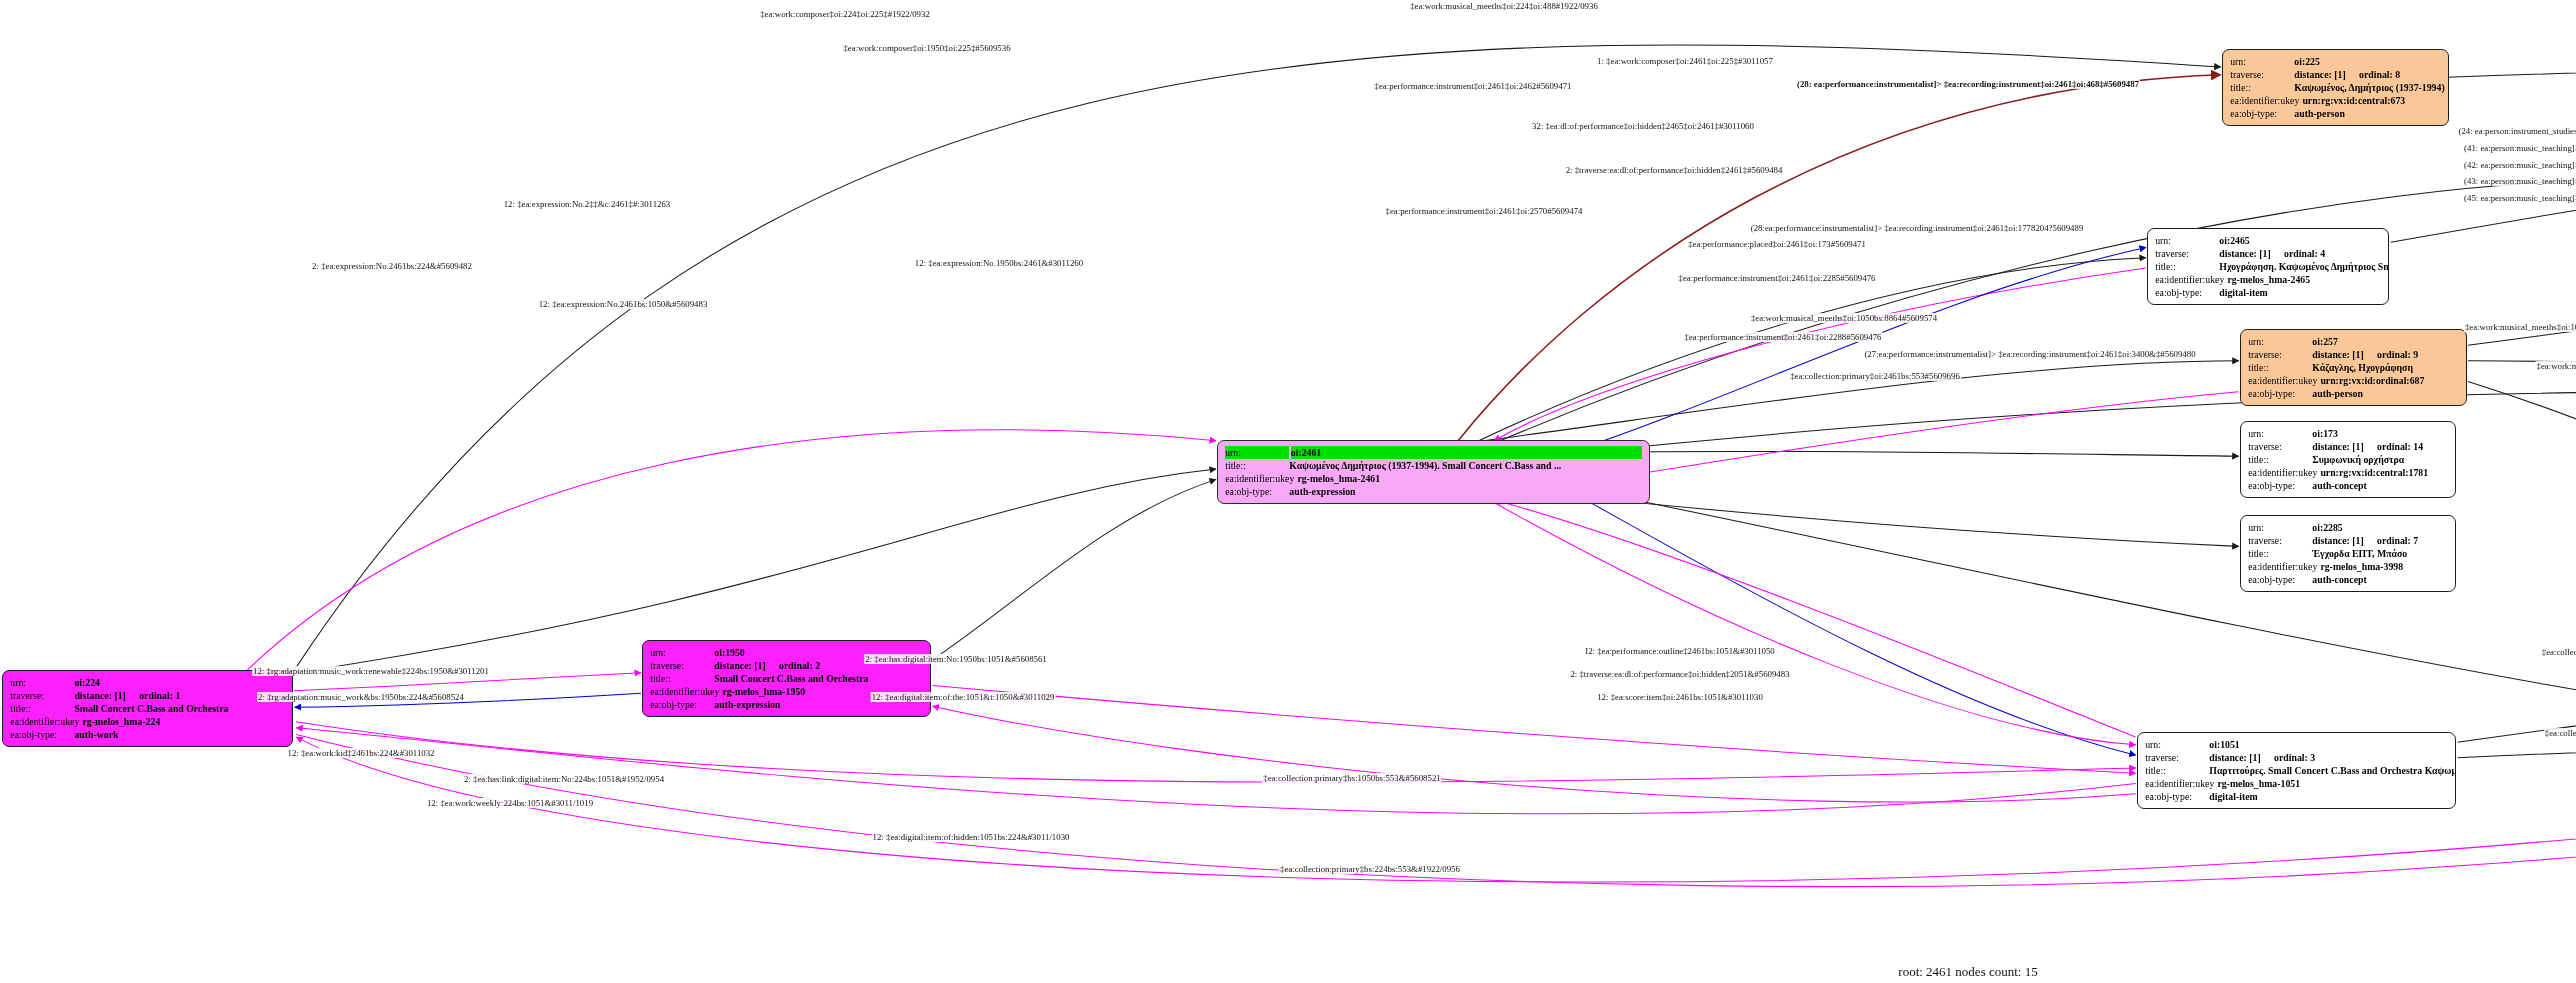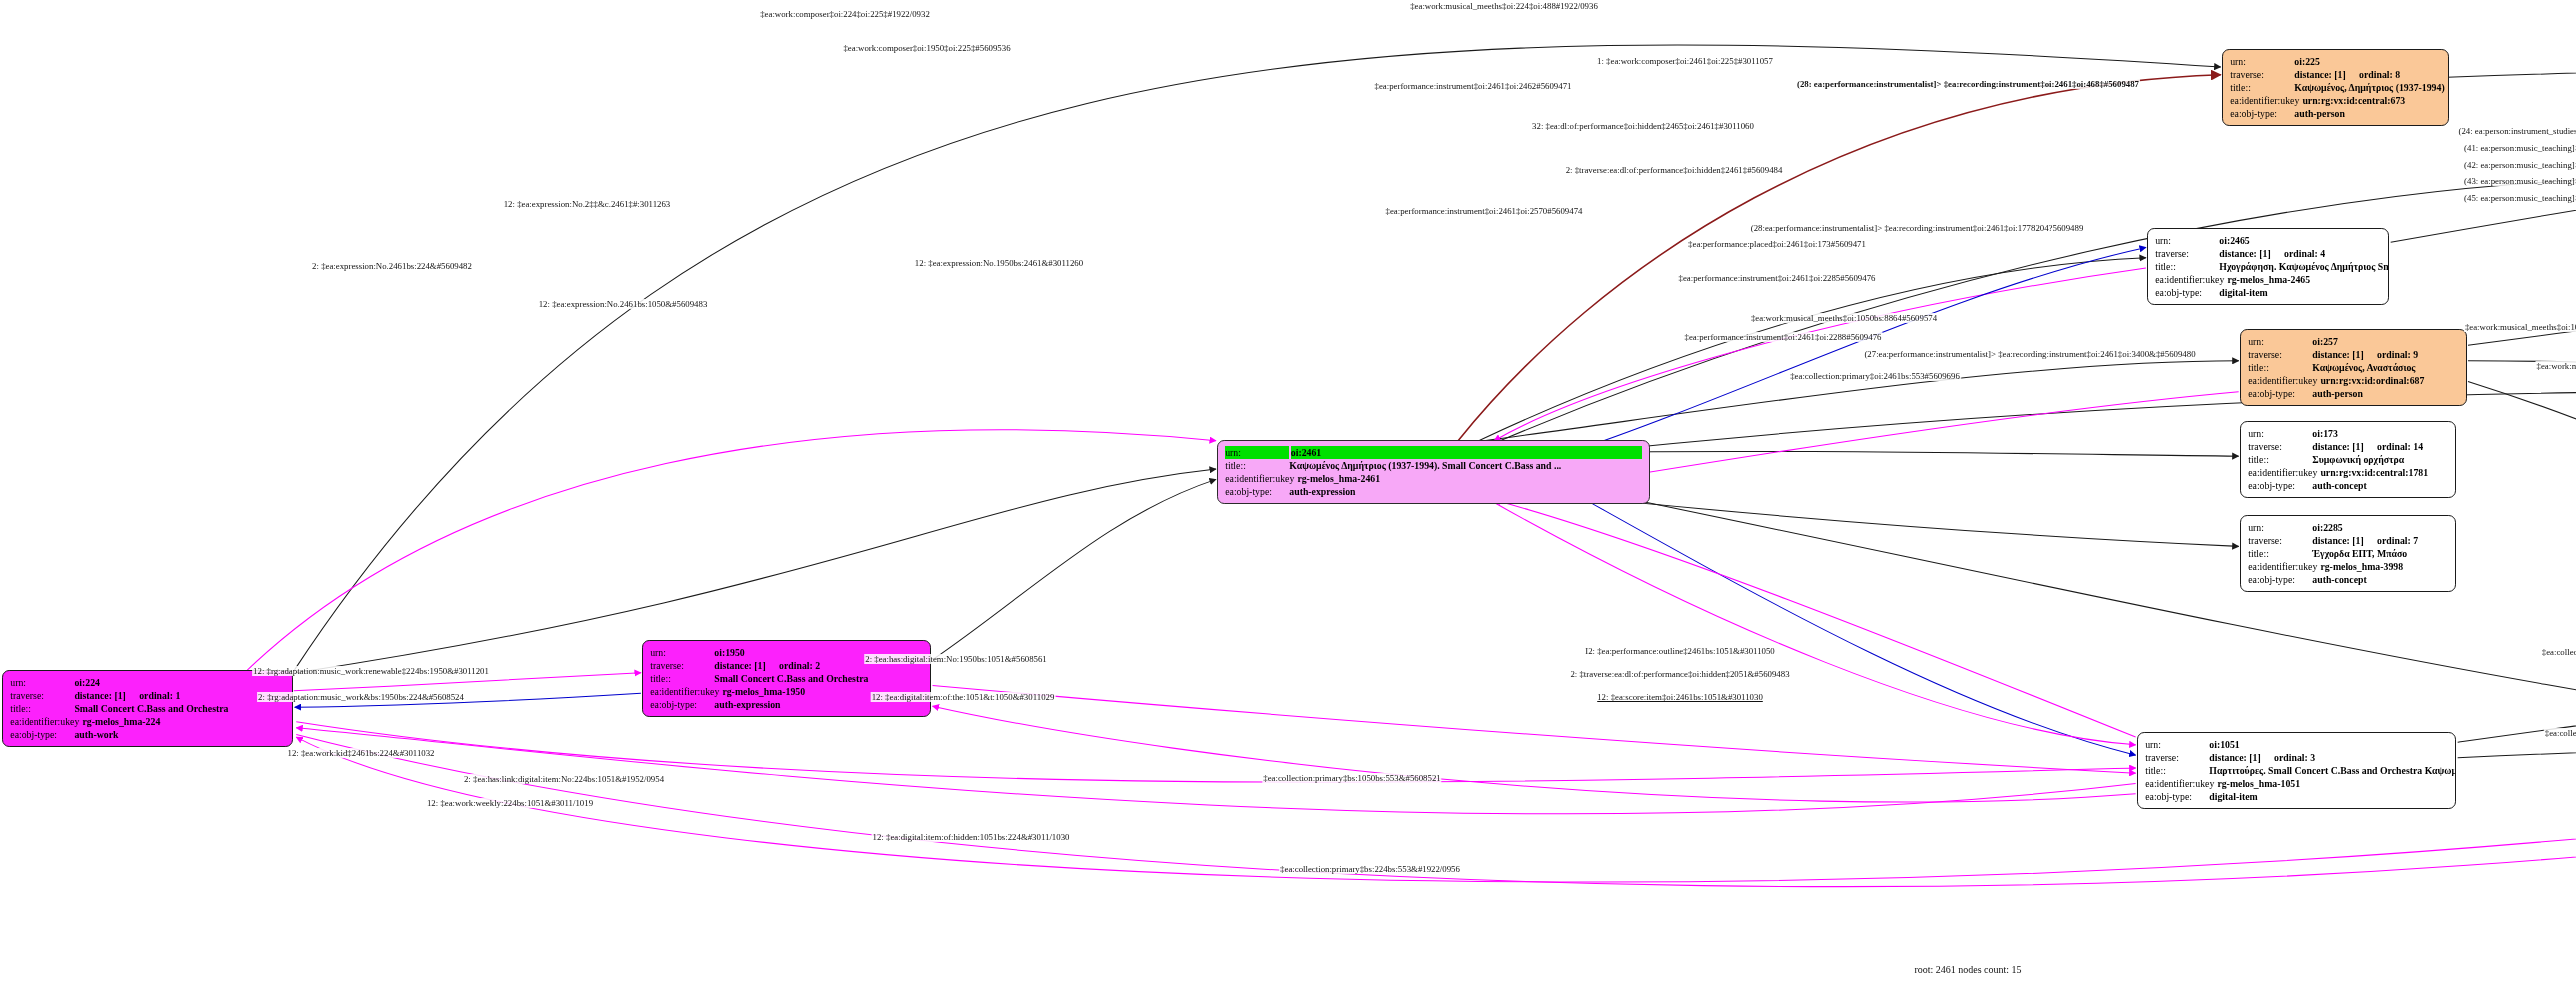--- a/index.html
+++ b/index.html
@@ -58,21 +58,21 @@
     position: absolute;
     font-size: 8.8px;
     color: #111111;
     white-space: nowrap;
     transform: translate(-50%, -50%);
     background: rgba(255,255,255,0.85);
     padding: 0 1px;
   }
   .footer {
     position: absolute;
-    font-size: 10px;
+    font-size: 13px;
     color: #111111;
     white-space: nowrap;
     transform: translateX(-50%);
   }
 </style>
 </head>
 <body>
 
 <div id="canvas">
 
@@ -242,21 +242,21 @@
         <div class="row urnrow">
           <span class="k">urn:</span>
           <span class="v"><span>oi:257</span></span>
         </div>
         <div class="row">
           <span class="k">traverse:</span>
           <span class="v"><span>distance: [1]</span><span class="sub">ordinal: 9</span></span>
         </div>
         <div class="row">
           <span class="k">title::</span>
-          <span class="v"><span>Καψωμένος, Αναστάσιος</span></span>
+          <span class="v"><span>Κάζαγλης, Ηχογράφηση</span></span>
         </div>
         <div class="row">
           <span class="k">ea:identifier:ukey</span>
           <span class="v"><span>urn:rg:vx:id:ordinal:687</span></span>
         </div>
         <div class="row">
           <span class="k">ea:obj-type:</span>
           <span class="v"><span>auth-person</span></span>
         </div>
       </div>
@@ -353,21 +353,21 @@
       <div class="elabel" style="left: 2030px; top: 354px;">(27:ea:performance:instrumentalist]&gt; ‡ea:recording:instrument‡oi:2461‡oi:3400&amp;‡#5609480</div>
       <div class="elabel" style="left: 1875px; top: 376px;">‡ea:collection:primary‡oi:2461bs:553#5609696</div>
       <div class="elabel" style="left: 2558px; top: 327px;">‡ea:work:musical_meeths‡oi:1051bs:8864#5609594</div>
       <div class="elabel" style="left: 2633px; top: 366px;">‡ea:work:musical_meeths‡oi:1051bs:3400&amp;#5609595</div>
       <div class="elabel" style="left: 623px; top: 304px;">12: ‡ea:expression:No.2461bs:1050&amp;#5609483</div>
       <div class="elabel" style="left: 371px; top: 671px;">12: ‡rg:adaptation:music_work:renewable‡224bs:1950&amp;#3011201</div>
       <div class="elabel" style="left: 361px; top: 697px;">2: ‡rg:adaptation:music_work&amp;bs:1950bs:224&amp;#5608524</div>
       <div class="elabel" style="left: 1680px; top: 651px;">I2: ‡ea:performance:outline‡2461bs:1051&amp;#3011050</div>
       <div class="elabel" style="left: 1680px; top: 674px;">2: ‡traverse:ea:dl:of:performance‡oi:hidden‡2051&amp;#5609483</div>
       <div class="elabel" style="left: 956px; top: 659px;">2: ‡ea:has:digital:item:No:1950bs:1051&amp;#5608561</div>
-      <div class="elabel" style="left: 1680px; top: 697px; text-decoration: underline;">12: ‡ea:score:item‡oi:2461bs:1051&amp;#3011030</div>
+      <div class="elabel" style="left: 1680px; top: 697px;">12: ‡ea:score:item‡oi:2461bs:1051&amp;#3011030</div>
       <div class="elabel" style="left: 963px; top: 697px;">12: ‡ea:digital:item:of:the:1051&amp;t:1050&amp;#3011029</div>
       <div class="elabel" style="left: 2630px; top: 652px;">‡ea:collection:primary‡oi:1051bs:553&amp;#5609533</div>
       <div class="elabel" style="left: 2633px; top: 733px;">‡ea:collection:primary‡oi:1051bs:553&amp;#5609592</div>
       <div class="elabel" style="left: 361px; top: 753px;">12: ‡ea:work:kid‡2461bs:224&amp;#3011032</div>
       <div class="elabel" style="left: 564px; top: 779px;">2: ‡ea:has:link:digital:item:No:224bs:1051&amp;#1952/0954</div>
       <div class="elabel" style="left: 1352px; top: 778px;">‡ea:collection:primary‡bs:1050bs:553&amp;#5608521</div>
       <div class="elabel" style="left: 510px; top: 803px;">12: ‡ea:work:weekly:224bs:1051&amp;#3011/1019</div>
       <div class="elabel" style="left: 971px; top: 837px;">12: ‡ea:digital:item:of:hidden:1051bs:224&amp;#3011/1030</div>
       <div class="elabel" style="left: 1370px; top: 869px;">‡ea:collection:primary‡bs:224bs:553&amp;#1922/0956</div>
     </div>

